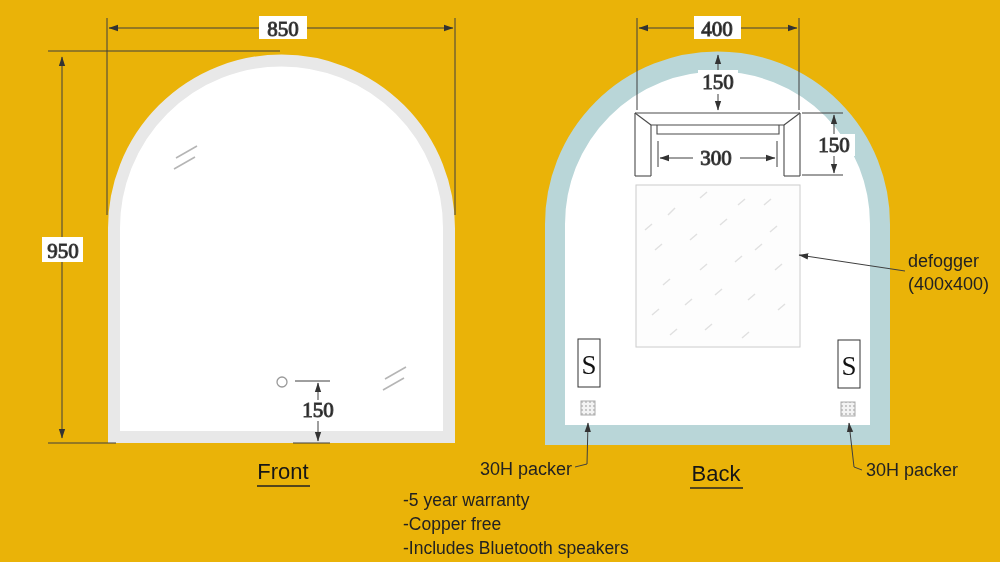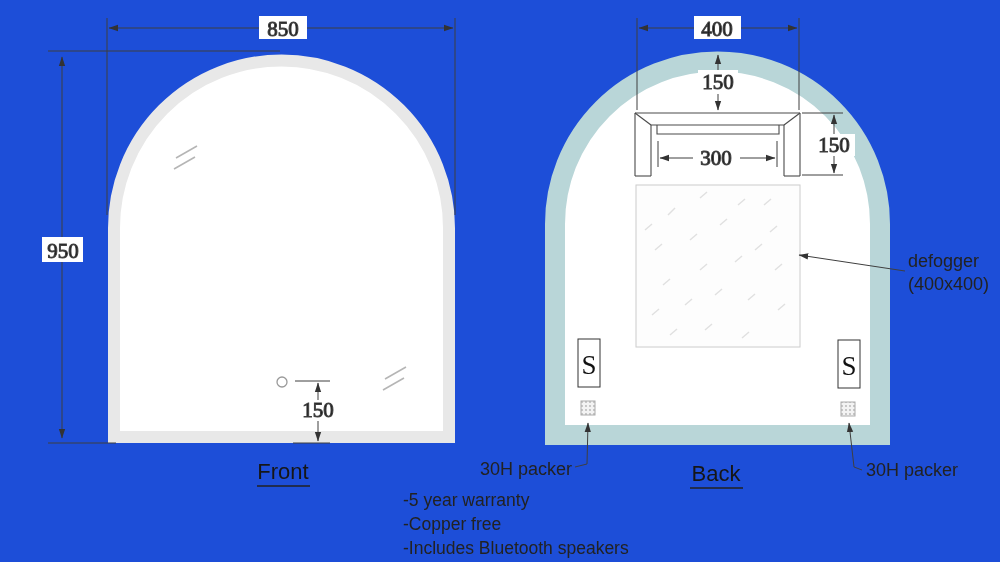--- a/index.html
+++ b/index.html
@@ -1,16 +1,16 @@
 <!DOCTYPE html>
 <html><head>
 <meta charset="utf-8">
 <style>
   html,body{margin:0;padding:0;background:#fff;}
-  #stage{position:relative;width:1000px;height:562px;background:#1d4ed8;overflow:hidden;}
+  #stage{position:relative;width:1000px;height:562px;background:#eab308;overflow:hidden;}
   svg{display:block;}
   .dimtxt{font-family:"Liberation Serif", serif;font-size:21px;fill:#1c1c1c;text-anchor:middle;}
   .caption{font-family:"Liberation Sans", sans-serif;font-size:22px;fill:#161616;text-anchor:middle;}
   .anno{font-family:"Liberation Sans", sans-serif;font-size:18px;fill:#222222;}
   .anno-end{font-family:"Liberation Sans", sans-serif;font-size:18px;fill:#222222;text-anchor:end;}
   .note{font-family:"Liberation Sans", sans-serif;font-size:17.5px;fill:#222222;}
   .s-letter{font-family:"Liberation Serif", serif;font-size:27px;fill:#111111;text-anchor:middle;}
   .dimline{stroke:#3f3f3f;stroke-width:1;fill:none;}
   .objline{stroke:#4a4a4a;stroke-width:1.1;fill:none;}
   .gapbox{fill:#ffffff;stroke:none;}

